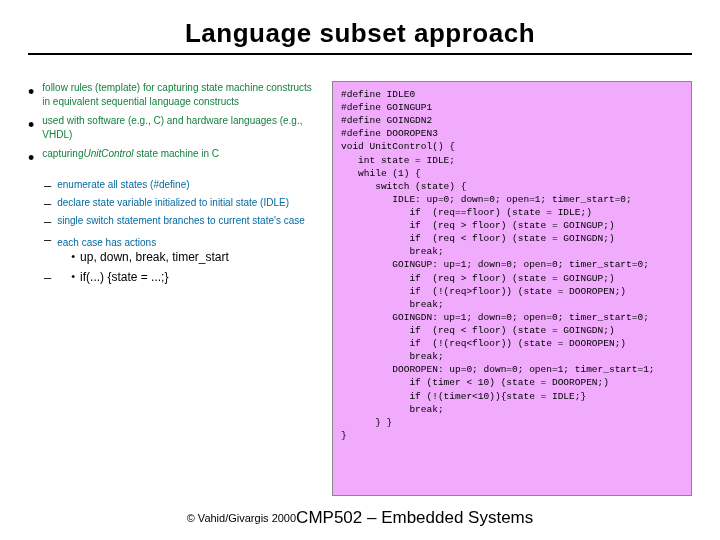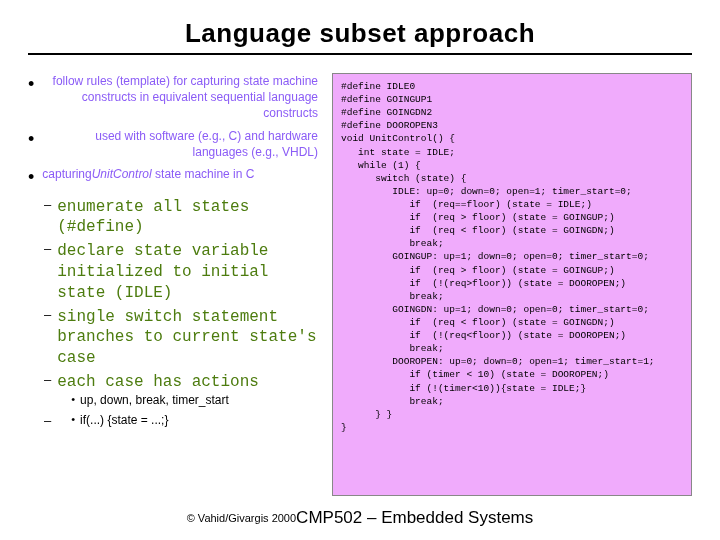--- a/index.html
+++ b/index.html
@@ -13,21 +13,21 @@
     .slide {
       width: 720px;
       height: 540px;
       background: #fff;
       padding: 18px 28px 12px 28px;
       display: flex;
       flex-direction: column;
     }
     .title-area {
       text-align: center;
-      margin-bottom: 8px;
+      margin-bottom: 16px;
     }
     .title {
       font-size: 26px;
       font-weight: bold;
       color: #000;
       letter-spacing: 0.5px;
     }
     .title-underline {
       height: 2px;
       background: #000;
@@ -54,45 +54,43 @@
       margin-bottom: 6px;
     }
     .bullet-dot {
       font-size: 18px;
       margin-right: 8px;
       margin-top: 1px;
       line-height: 1.2;
       color: #000;
     }
     .bullet-text {
-      font-size: 12px;
-      color: #8b5cf6;
+      font-size: 10px;
+      color: #15803d;
       line-height: 1.35;
-      text-align: right;
     }
     .sub-bullets {
       margin-left: 16px;
       margin-top: 2px;
     }
     .sub-item {
       display: flex;
       flex-direction: row;
       align-items: flex-start;
       margin-bottom: 3px;
     }
     .sub-dash {
       font-size: 13px;
       margin-right: 6px;
       color: #000;
     }
     .sub-text {
-      font-size: 16px;
-      color: #4d7c0f;
+      font-size: 10px;
+      color: #0369a1;
       line-height: 1.3;
-      font-family: Liberation Mono, monospace;
     }
     .sub-sub {
       margin-left: 14px;
     }
     .sub-sub-item {
       display: flex;
       flex-direction: row;
       align-items: flex-start;
       margin-bottom: 2px;
     }

